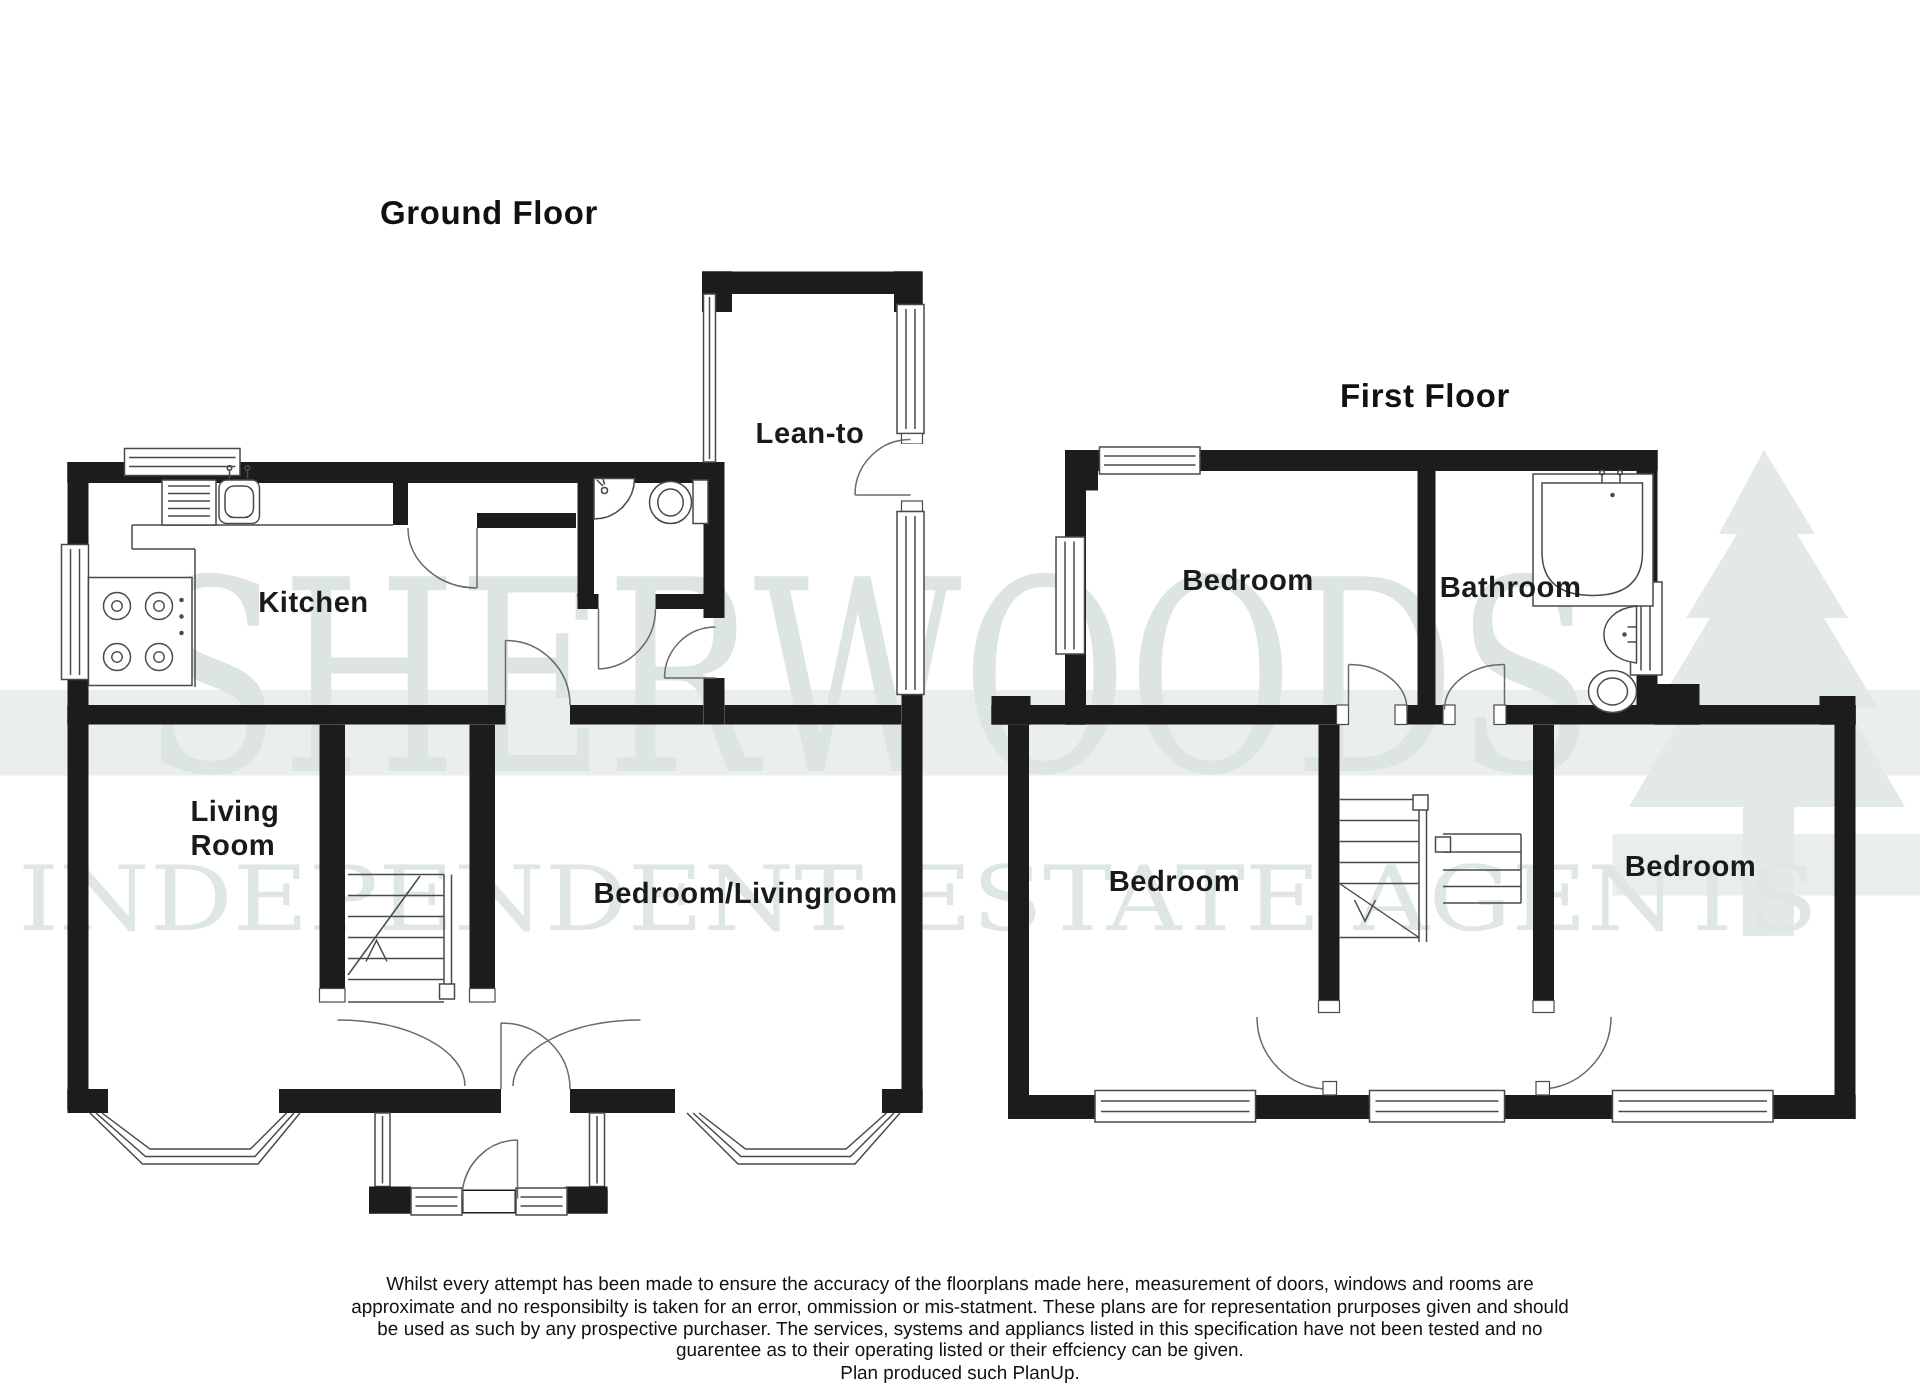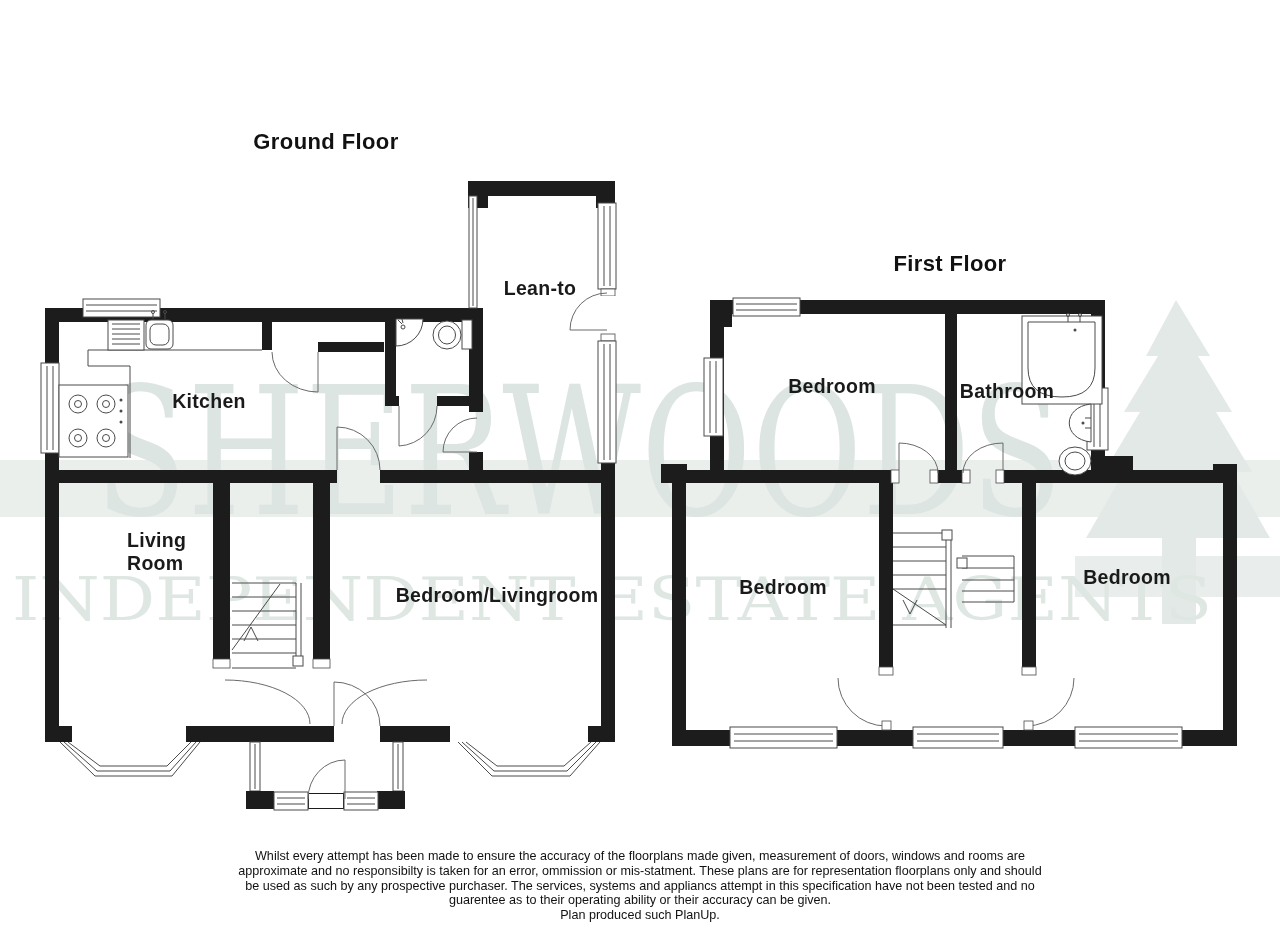--- a/index.html
+++ b/index.html
@@ -379,20 +379,20 @@
   <text class="room-label" x="127" y="570">Room</text>
   <text class="room-label" x="497" y="602" text-anchor="middle">Bedroom/Livingroom</text>
 
   <text class="room-label" x="832" y="393" text-anchor="middle">Bedroom</text>
   <text class="room-label" x="1007" y="398" text-anchor="middle">Bathroom</text>
   <text class="room-label" x="783" y="594" text-anchor="middle">Bedroom</text>
   <text class="room-label" x="1127" y="584" text-anchor="middle">Bedroom</text>
 </svg>
 
   <div id="disclaimer">
-    <div>Whilst every attempt has been made to ensure the accuracy of the floorplans made given, measurement of doors, windows and rooms are</div>
-    <div>approximate and no responsibilty is taken for an error, ommission or mis-statment. These plans are for representation floorplans only and should</div>
-    <div>be used as such by any prospective purchaser. The services, systems and appliancs attempt in this specification have not been tested and no</div>
-    <div>guarentee as to their operating ability or their accuracy can be given.</div>
+    <div>Whilst every attempt has been made to ensure the accuracy of the floorplans made here, measurement of doors, windows and rooms are</div>
+    <div>approximate and no responsibilty is taken for an error, ommission or mis-statment. These plans are for representation prurposes given and should</div>
+    <div>be used as such by any prospective purchaser. The services, systems and appliancs listed in this specification have not been tested and no</div>
+    <div>guarentee as to their operating listed or their effciency can be given.</div>
     <div>Plan produced such PlanUp.</div>
   </div>
 
 </div>
 
 </body></html>

